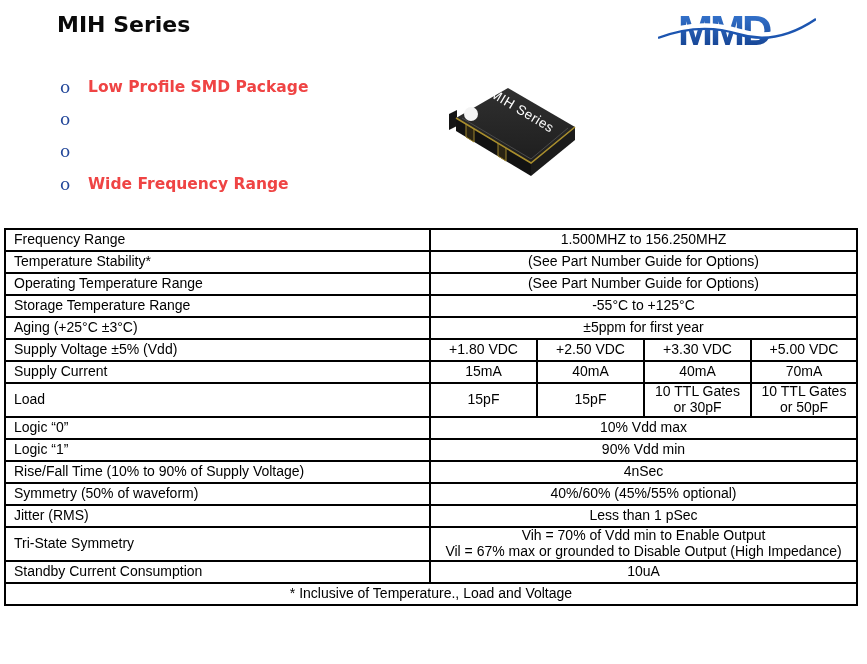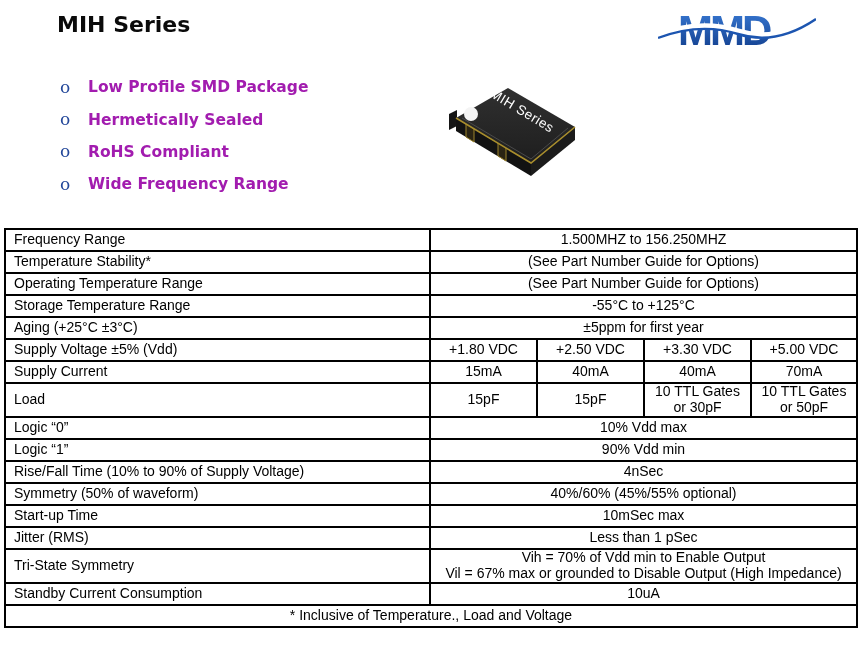--- a/index.html
+++ b/index.html
@@ -15,21 +15,21 @@
   }
   .logo{position:absolute;left:658px;top:5px;width:158px;height:48px;}
   
   .features{position:absolute;left:60px;top:71px;width:360px;}
   .feature-item{display:flex;align-items:center;height:32.4px;}
   .feature-bullet{
     font-family:"DejaVu Serif",serif;font-size:17px;color:#24489a;
     width:28px;flex:0 0 28px;line-height:1;
   }
   .feature-label{
-    font-family:"DejaVu Sans",sans-serif;font-size:15.5px;font-weight:bold;color:#a21caf;
+    font-family:"DejaVu Sans",sans-serif;font-size:15.5px;font-weight:bold;color:#ef4444;
   }
   
   .chip-wrap{position:absolute;left:440px;top:62px;width:210px;height:150px;}
   
   .spec{
     position:absolute;left:4px;top:228px;width:852px;
     border-collapse:collapse;table-layout:fixed;
     font-family:"Liberation Sans",sans-serif;font-size:14px;color:#000;
   }
   .spec td{
@@ -58,25 +58,23 @@
   <path d="M0,33 Q42,17 80,29 T158,14" stroke="#1c55b0" stroke-width="2.4" fill="none"></path>
 </svg>
 
 <div class="features">
   <div class="feature-item">
     <span class="feature-bullet">o</span>
     <span class="feature-label">Low Profile SMD Package</span>
   </div>
   <div class="feature-item">
     <span class="feature-bullet">o</span>
-    <span class="feature-label">Hermetically Sealed</span>
   </div>
   <div class="feature-item">
     <span class="feature-bullet">o</span>
-    <span class="feature-label">RoHS Compliant</span>
   </div>
   <div class="feature-item">
     <span class="feature-bullet">o</span>
     <span class="feature-label">Wide Frequency Range</span>
   </div>
 </div>
 
 <div class="chip-wrap">
   <svg width="210" height="150" viewBox="0 0 210 150" xmlns="http://www.w3.org/2000/svg">
     <defs>
@@ -167,24 +165,20 @@
     </tr>
     <tr>
       <td class="lbl">Rise/Fall Time (10% to 90% of Supply Voltage)</td>
       <td class="val" colspan="4">4nSec</td>
     </tr>
     <tr>
       <td class="lbl">Symmetry (50% of waveform)</td>
       <td class="val" colspan="4">40%/60% (45%/55% optional)</td>
     </tr>
     <tr>
-      <td class="lbl">Start-up Time</td>
-      <td class="val" colspan="4">10mSec max</td>
-    </tr>
-    <tr>
       <td class="lbl">Jitter (RMS)</td>
       <td class="val" colspan="4">Less than 1 pSec</td>
     </tr>
     <tr class="tall">
       <td class="lbl">Tri-State Symmetry</td>
       <td class="val" colspan="4">Vih = 70% of Vdd min to Enable Output
 Vil = 67% max or grounded to Disable Output (High Impedance)</td>
     </tr>
     <tr>
       <td class="lbl">Standby Current Consumption</td>

